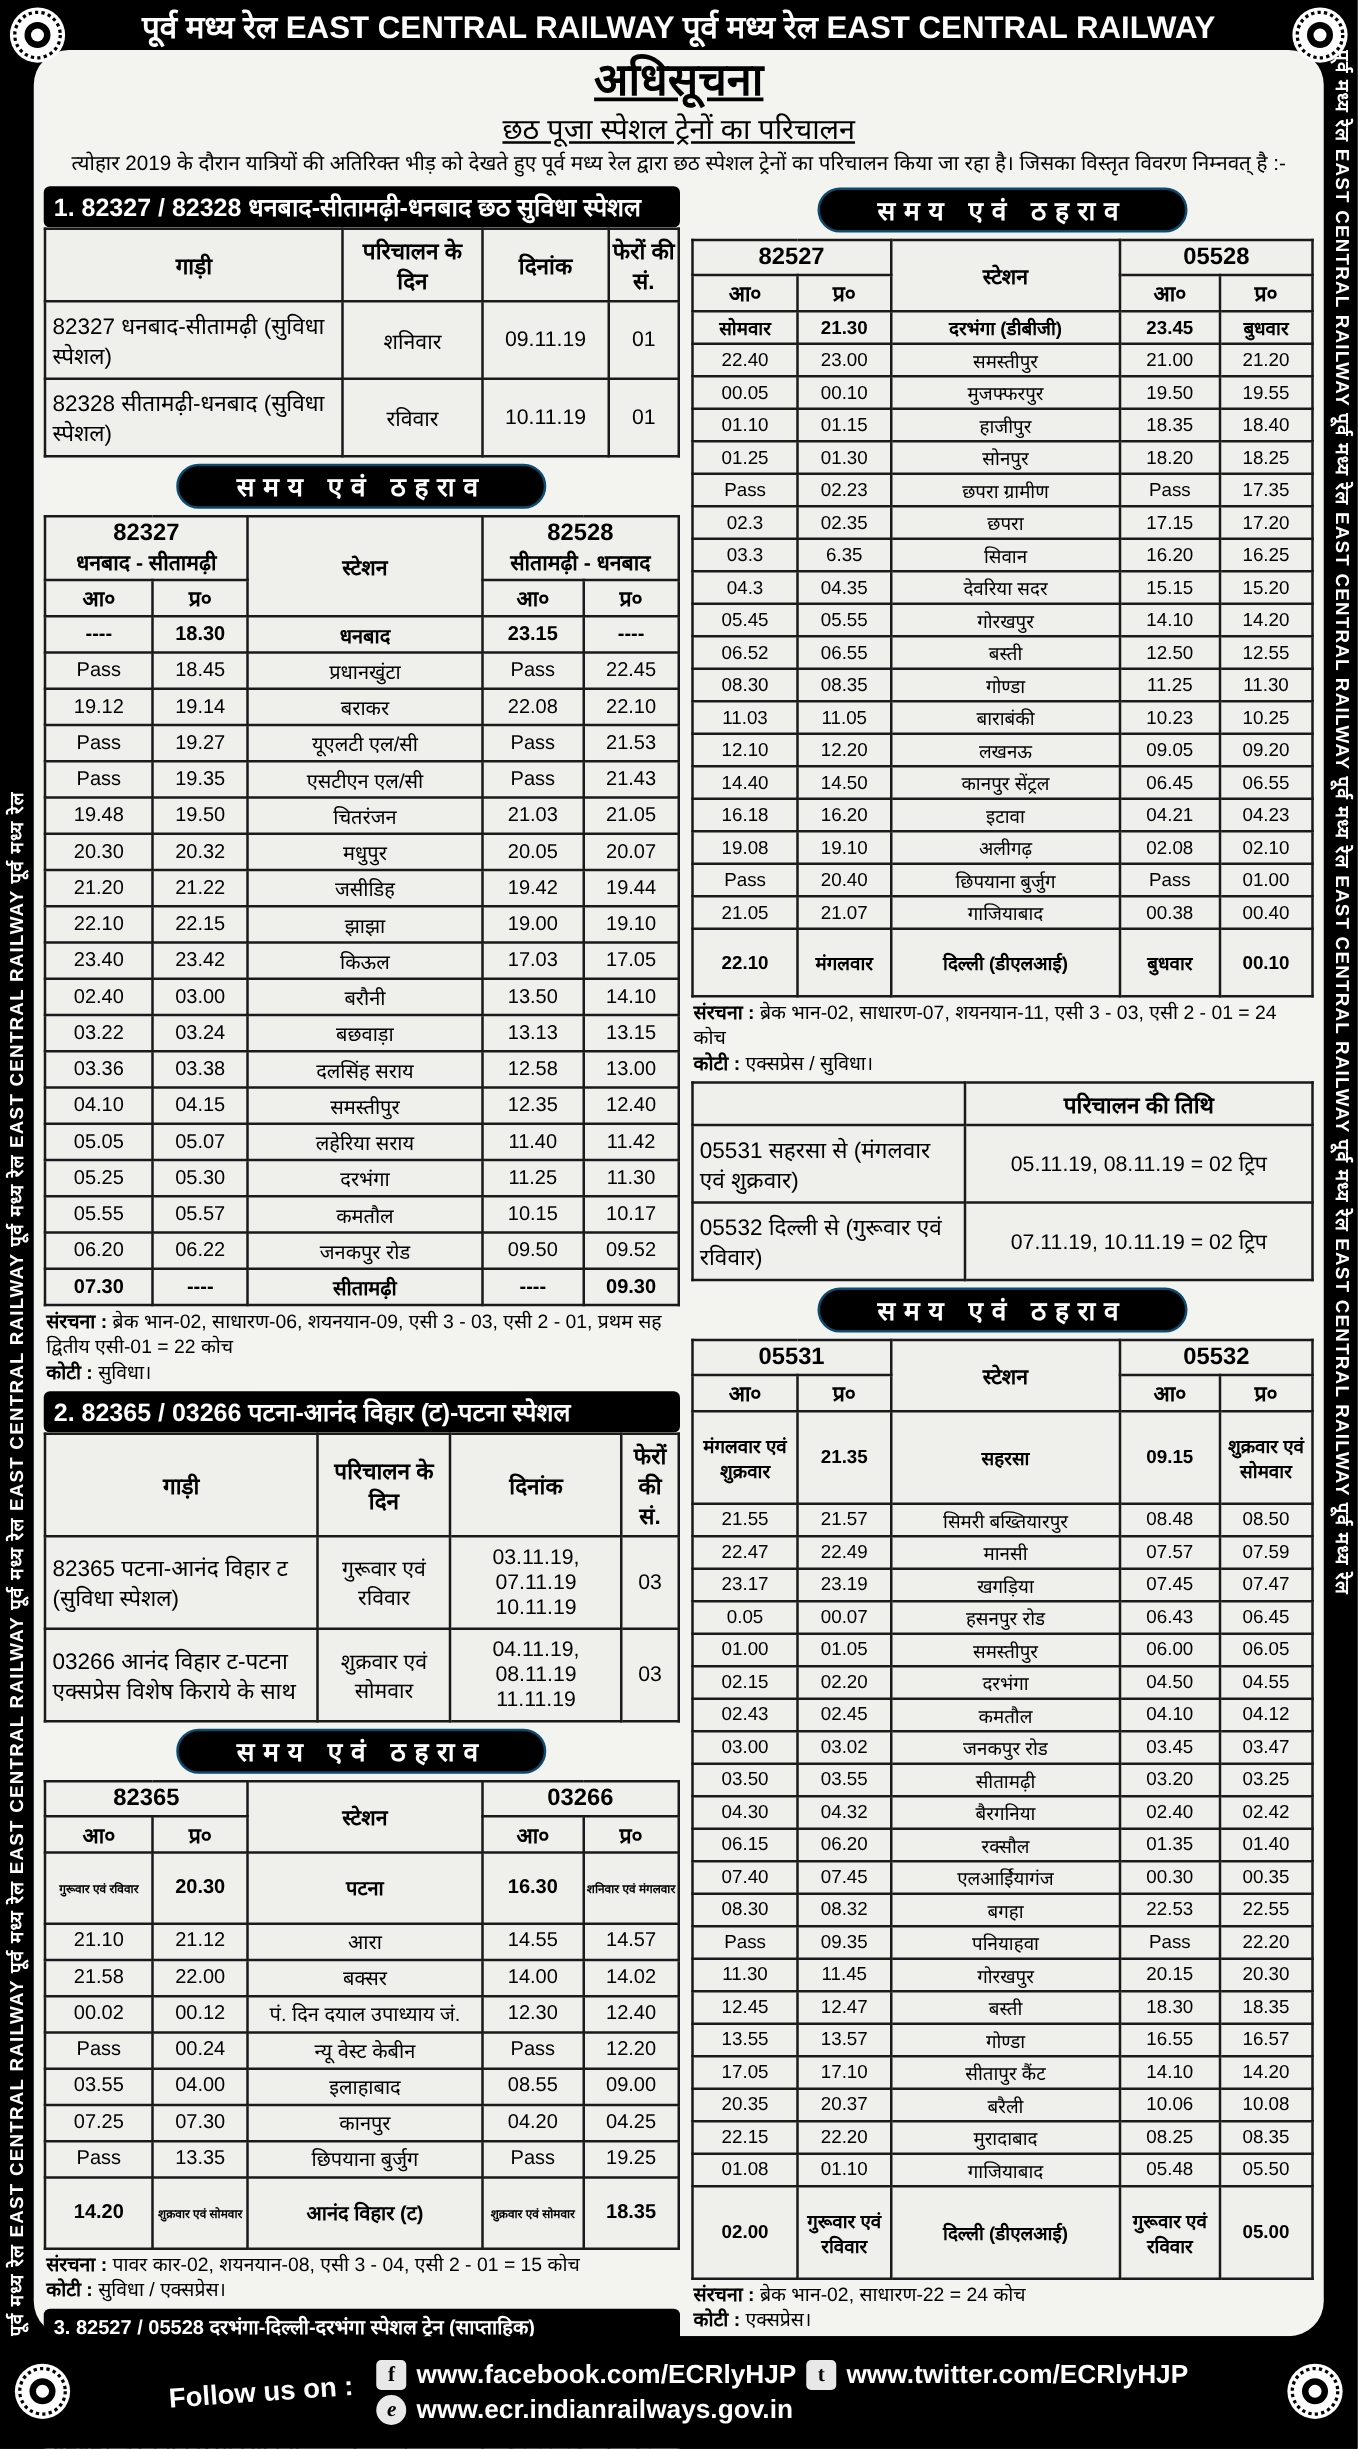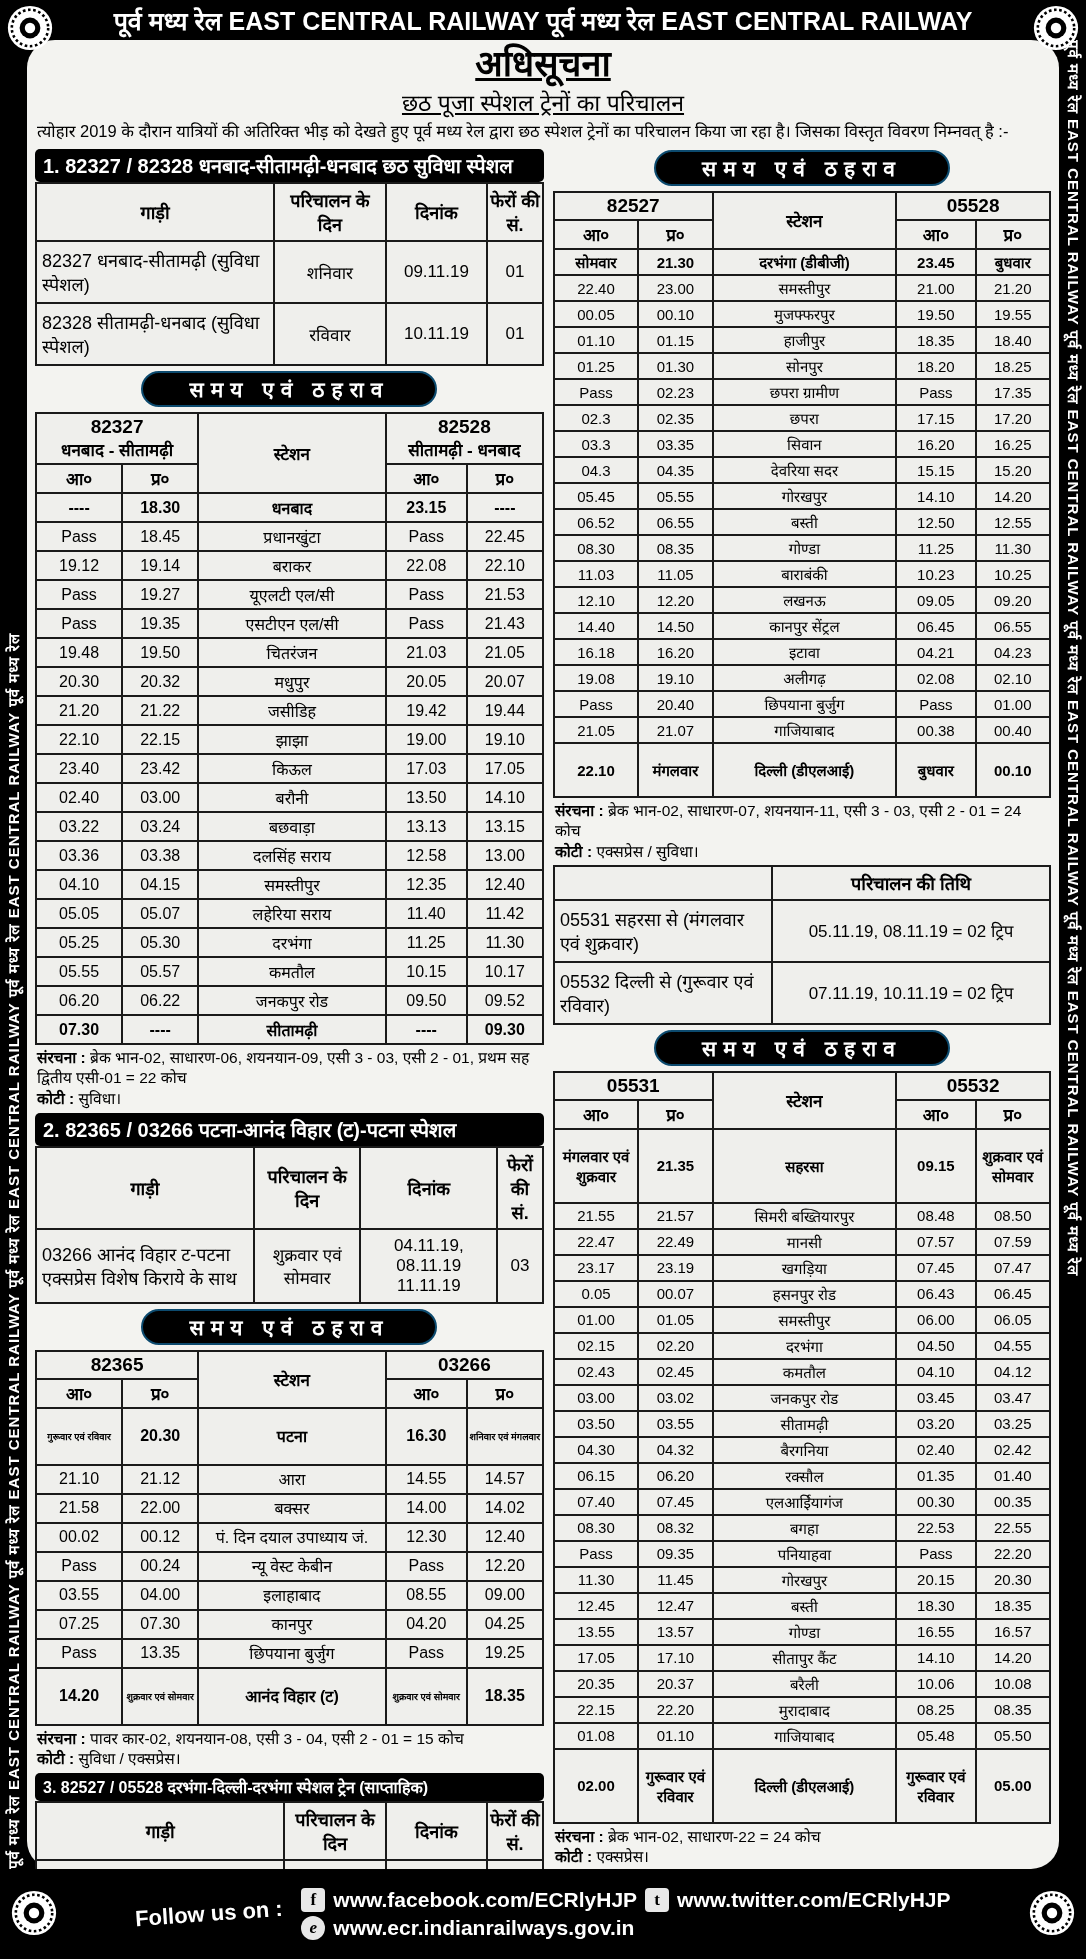--- a/index.html
+++ b/index.html
@@ -17,21 +17,21 @@
   .rail.left .vtext{transform:rotate(180deg);}
   
   .emblem{position:absolute;width:52px;height:52px;z-index:5;}
   .emblem.tl{top:2px;left:4px;} .emblem.tr{top:2px;right:4px;}
   .emblem.bl{bottom:20px;left:8px;} .emblem.br{bottom:20px;right:8px;}
   
   .page{position:absolute;left:27px;right:27px;top:40px;bottom:90px;background:#f3f3f0;
         border-radius:28px;padding:2px 8px 0 8px;box-sizing:border-box;color:#000;}
   .notice-title{text-align:center;font-size:36px;font-weight:bold;text-decoration:underline;line-height:1.1;margin-top:2px;}
   .subtitle{text-align:center;font-size:23px;font-weight:normal;text-decoration:underline;margin-top:2px;}
-  .intro{font-size:16.5px;line-height:1.25;margin:3px 2px 4px 2px;font-weight:500;}
+  .intro{font-size:16.5px;line-height:1.25;margin:3px 2px 4px 2px;font-weight:500;text-align:center;}
   .cols{display:flex;gap:9px;align-items:flex-start;}
   .col{min-width:0;}
   .col.l{flex:520 0 0;} .col.r{flex:509 0 0;}
   
   .secbar{background:#000;color:#fff;font-weight:bold;font-size:20px;padding:3px 8px;
           border-radius:5px;margin:4px 0 0 0;white-space:nowrap;}
   
   .pill{width:fit-content;margin:5px auto;background:#000;color:#fff;border-radius:18px;
         padding:2px 46px;font-size:21px;font-weight:bold;letter-spacing:7px;border:2px solid #0c4a6e;}
   
@@ -332,20 +332,26 @@
           <thead>
             <tr>
               <th>गाड़ी</th>
               <th>परिचालन के दिन</th>
               <th>दिनांक</th>
               <th>फेरों की सं.</th>
             </tr>
           </thead>
           <tbody>
               <tr>
+                <td>82365 पटना-आनंद विहार ट (सुविधा स्पेशल)</td>
+                <td>गुरूवार एवं रविवार</td>
+                <td>03.11.19, 07.11.19 10.11.19</td>
+                <td>03</td>
+              </tr>
+              <tr>
                 <td>03266 आनंद विहार ट-पटना एक्सप्रेस विशेष किराये के साथ</td>
                 <td>शुक्रवार एवं सोमवार</td>
                 <td>04.11.19, 08.11.19 11.11.19</td>
                 <td>03</td>
               </tr>
             </tbody>
         </table>
 
         <div class="pill">समय एवं ठहराव</div>
 
@@ -557,21 +563,21 @@
               </tr>
               <tr>
                 <td>02.3</td>
                 <td>02.35</td>
                 <td>छपरा</td>
                 <td>17.15</td>
                 <td>17.20</td>
               </tr>
               <tr>
                 <td>03.3</td>
-                <td>03.35</td>
+                <td>6.35</td>
                 <td>सिवान</td>
                 <td>16.20</td>
                 <td>16.25</td>
               </tr>
               <tr>
                 <td>04.3</td>
                 <td>04.35</td>
                 <td>देवरिया सदर</td>
                 <td>15.15</td>
                 <td>15.20</td>

